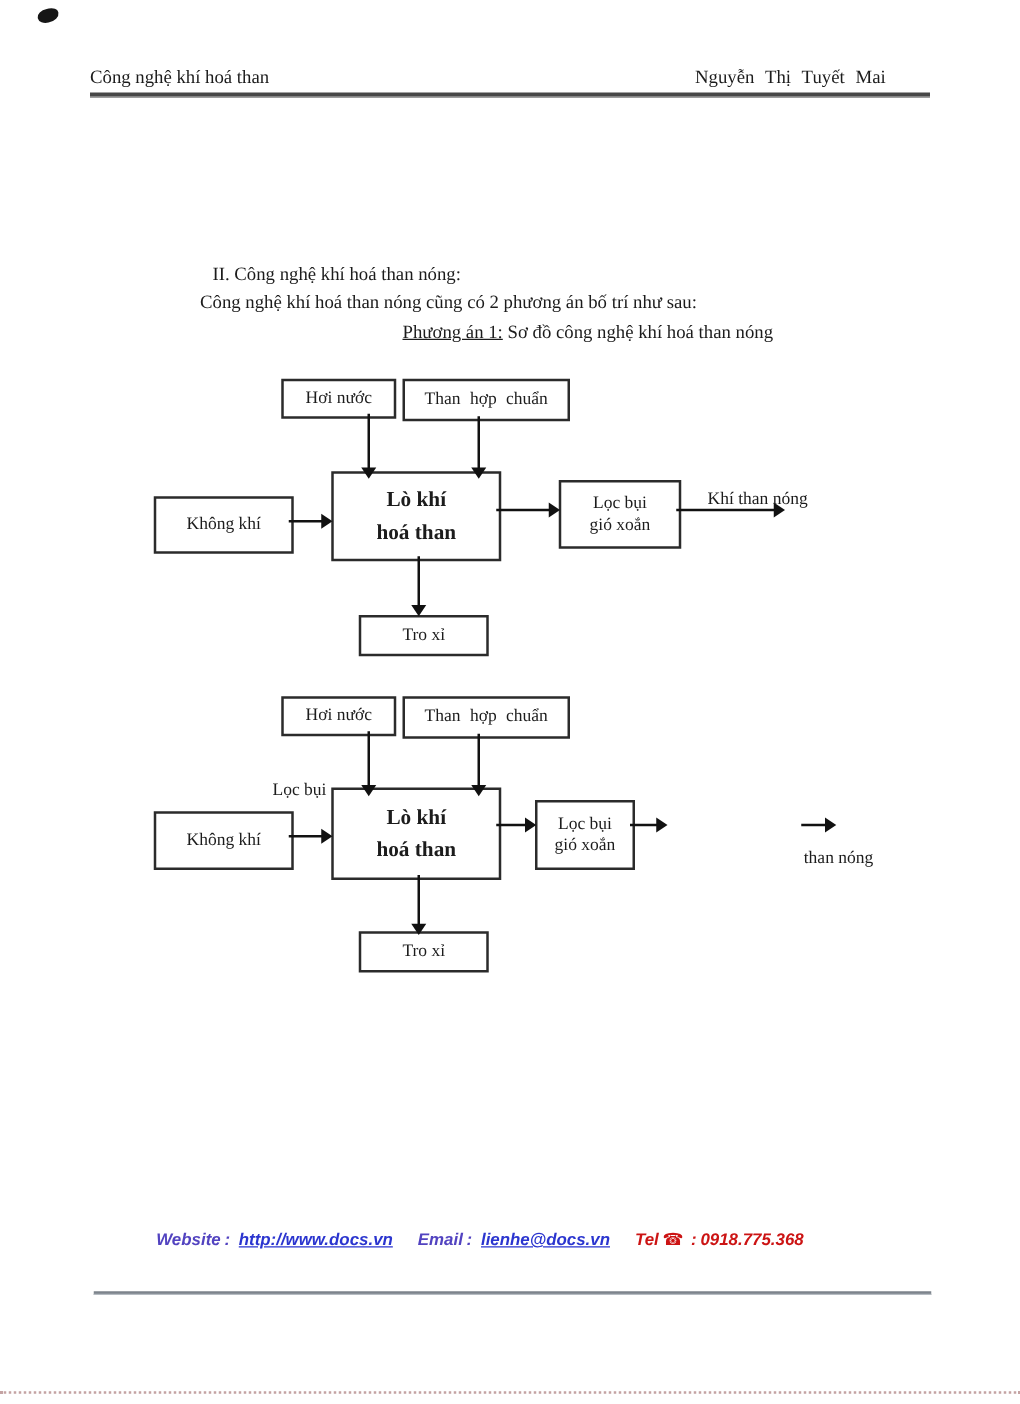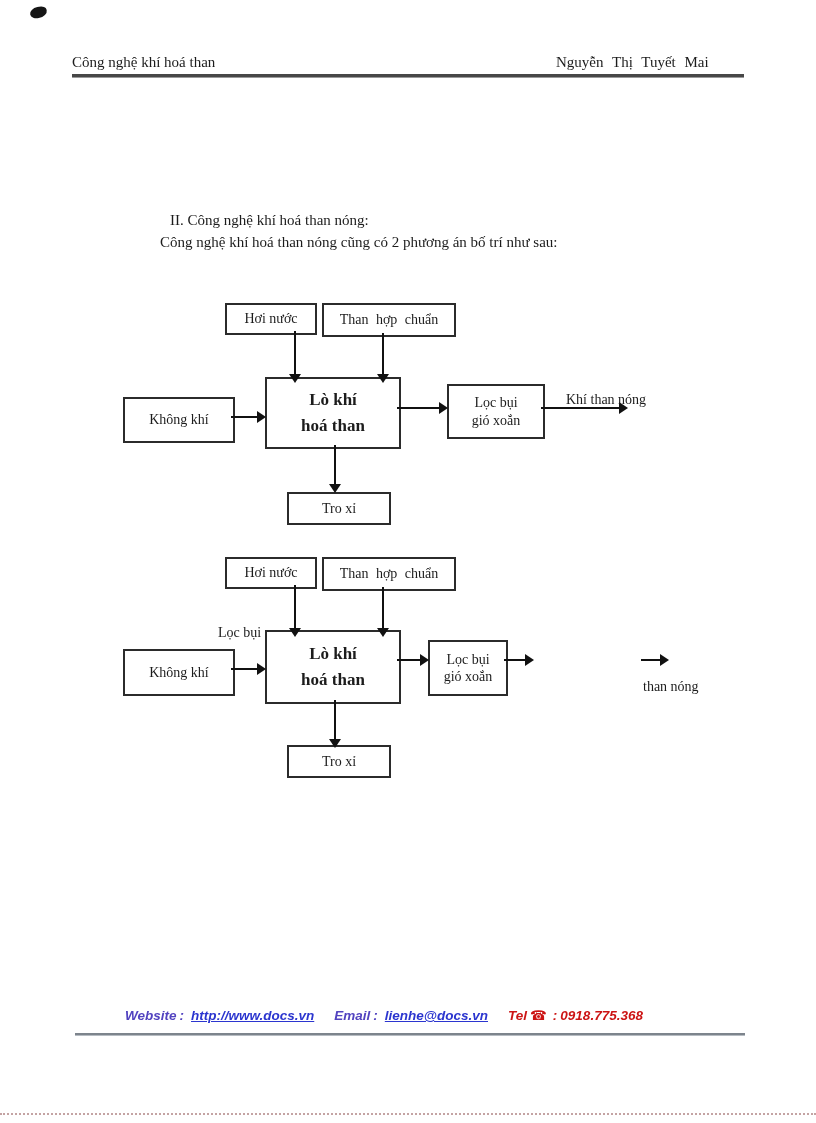--- a/index.html
+++ b/index.html
@@ -17,21 +17,21 @@
   .vshaft{position:absolute;width:2px;background:#111;}
   .hshaft{position:absolute;height:2px;background:#111;}
   .ah-down{position:absolute;width:0;height:0;border-left:6px solid transparent;
            border-right:6px solid transparent;border-top:9px solid #111;}
   .ah-right{position:absolute;width:0;height:0;border-top:6px solid transparent;
             border-bottom:6px solid transparent;border-left:9px solid #111;}
   .flow-label{position:absolute;font-size:14px;white-space:nowrap;z-index:3;}
   .caption{z-index:4;}
   .corner-mark{position:absolute;left:30px;top:7px;width:17px;height:11px;
                background:#161616;border-radius:50% 40% 55% 45%;transform:rotate(-12deg);}
-  .footer{position:absolute;left:125px;top:1007px;display:flex;align-items:baseline;
+  .footer{position:absolute;left:125px;top:984px;display:flex;align-items:baseline;
           font-family:"Liberation Sans","DejaVu Sans",sans-serif;
           font-size:13.5px;font-style:italic;font-weight:bold;white-space:pre;}
   .f-label{color:#5243c0;}
   .f-link{color:#2b35cf;text-decoration:underline;margin:0 4px;}
   .f-tel{color:#cc1414;}
   .gap-l{margin-left:16px;}
   .sep{margin:0 3px;}
   .footer-rule{position:absolute;left:75px;top:1033px;width:670px;height:2px;
                background:#7d848c;border-bottom:1px solid #b6bcc2;}
   .bottom-dotted{position:absolute;left:0;top:1113px;width:816px;height:0;
@@ -43,20 +43,21 @@
 <div class="page">
 
   <div class="corner-mark"></div>
 
   <div class="hdr" style="left:72px;">Công nghệ khí hoá than</div>
   <div class="hdr" style="left:556px;word-spacing:5px;">Nguyễn Thị Tuyết Mai</div>
   <div class="hdr-rule"></div>
 
   <div class="t" style="left:170px;top:212px;">II. Công nghệ khí hoá than nóng:</div>
   <div class="t" style="left:160px;top:234px;">Công nghệ khí hoá than nóng cũng có 2 phương án bố trí như sau:</div>
+  <div class="t" style="left:322px;top:258px;"><span class="u">Phương án 1:</span><span> Sơ đồ công nghệ khí hoá than nóng</span></div>
 
   <div class="box" style="left:225px;top:303px;width:88px;height:28px;">
     <span>Hơi nước</span>
   </div>
   <div class="box" style="left:322px;top:303px;width:130px;height:30px;word-spacing:4px;">
     <span>Than hợp chuẩn</span>
   </div>
   <div class="box" style="left:123px;top:397px;width:108px;height:42px;">
     <span>Không khí</span>
   </div>

